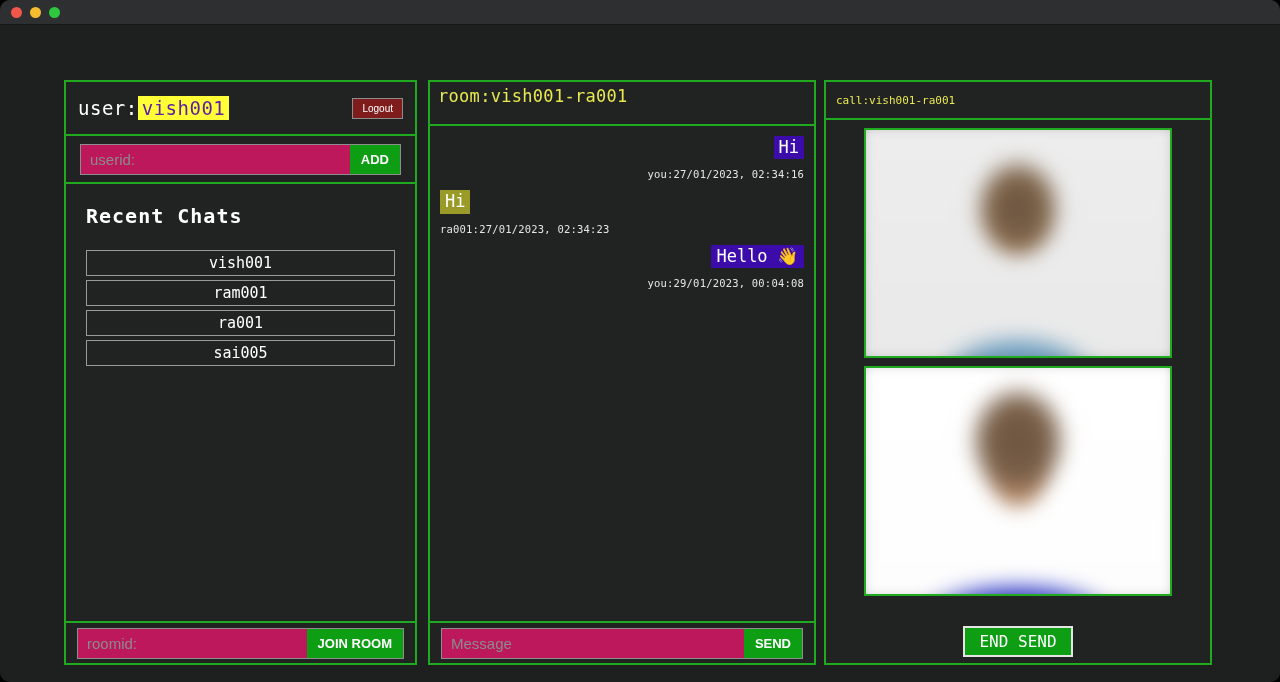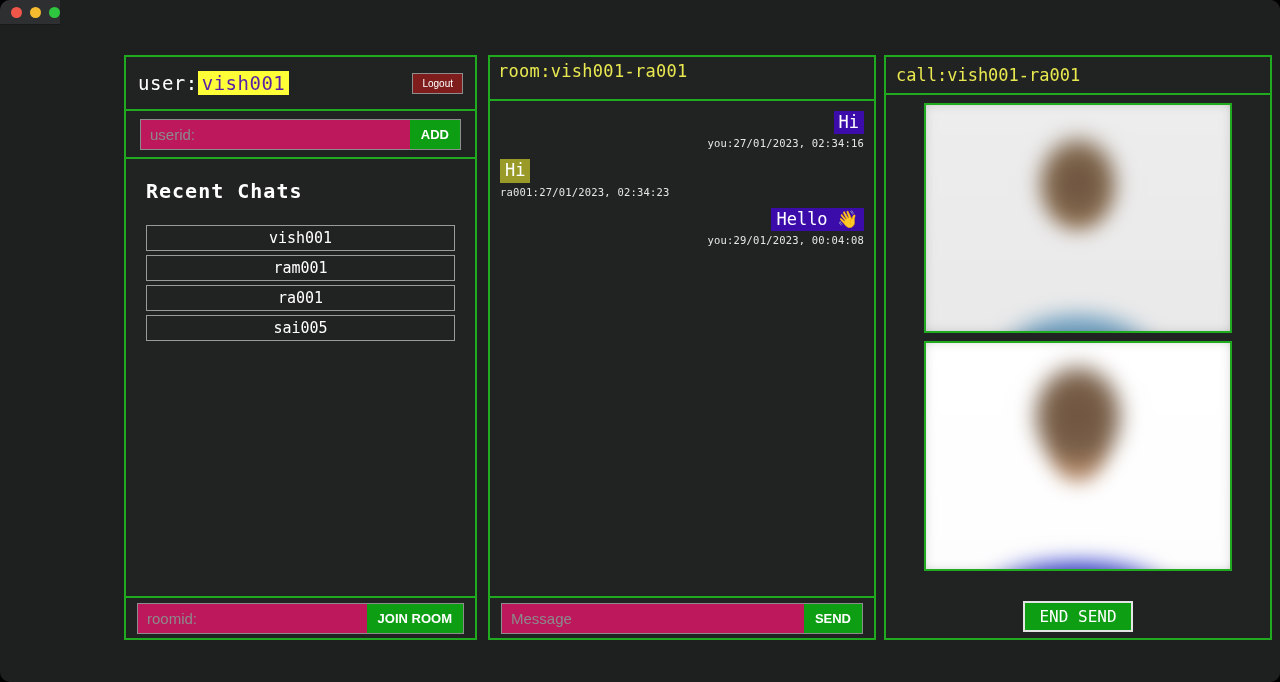--- a/index.html
+++ b/index.html
@@ -7,21 +7,21 @@
     width: 1280px; height: 682px;
     background: #000;
     font-family: "DejaVu Sans Mono", monospace;
     overflow: hidden;
   }
   .window {
     width: 1280px; height: 682px;
     background: #1e1f1f;
     border-radius: 10px;
     overflow: hidden;
-    display: flex; flex-direction: row;
+    display: flex; flex-direction: column;
   }
   .titlebar {
     height: 25px; flex: 0 0 25px;
     background: #2e2f30;
     display: flex; align-items: center;
     padding-left: 11px; gap: 8px;
     border-bottom: 1px solid #171818;
   }
   .dot { width: 11px; height: 11px; border-radius: 50%; }
   .dot.red { background: #f1564a; }
@@ -108,29 +108,29 @@
   }
   .room-title { color: #e8e850; font-size: 17px; letter-spacing: .3px; }
   .room-members { color: #fff; font-size: 11px; margin-top: 2px; }
   .msg-list { flex: 1; padding: 10px 10px 0; overflow: hidden; }
   .msg { margin-bottom: 10px; display: flex; flex-direction: column; }
   .msg.out { align-items: flex-end; }
   .msg.in  { align-items: flex-start; }
   .bubble { font-size: 17px; padding: 1px 5px; line-height: 1.25; }
   .msg.out .bubble { background: #3c0cab; color: #fff; }
   .msg.in  .bubble { background: #9a9a28; color: #fff; }
-  .meta { color: #e6e6e6; font-size: 10.5px; margin-top: 3px; letter-spacing: .2px; }
+  .meta { color: #e6e6e6; font-size: 10.5px; margin-top: 9px; letter-spacing: .2px; }
 
   
   .call-head {
     flex: 0 0 38px; height: 38px;
     display: flex; align-items: center; padding: 0 10px;
     border-bottom: 2px solid #1faa1f;
   }
-  .call-title { color: #e8e850; font-size: 17px; }
+  .call-title { color: #e8e850; font-size: 11px; }
   .videos {
     flex: 1; display: flex; flex-direction: column;
     align-items: center; gap: 8px; padding: 8px 0 0;
   }
   .video-tile {
     width: 308px; height: 230px;
     border: 2px solid #1faa1f;
     position: relative; overflow: hidden;
   }
   .vid-remote {

